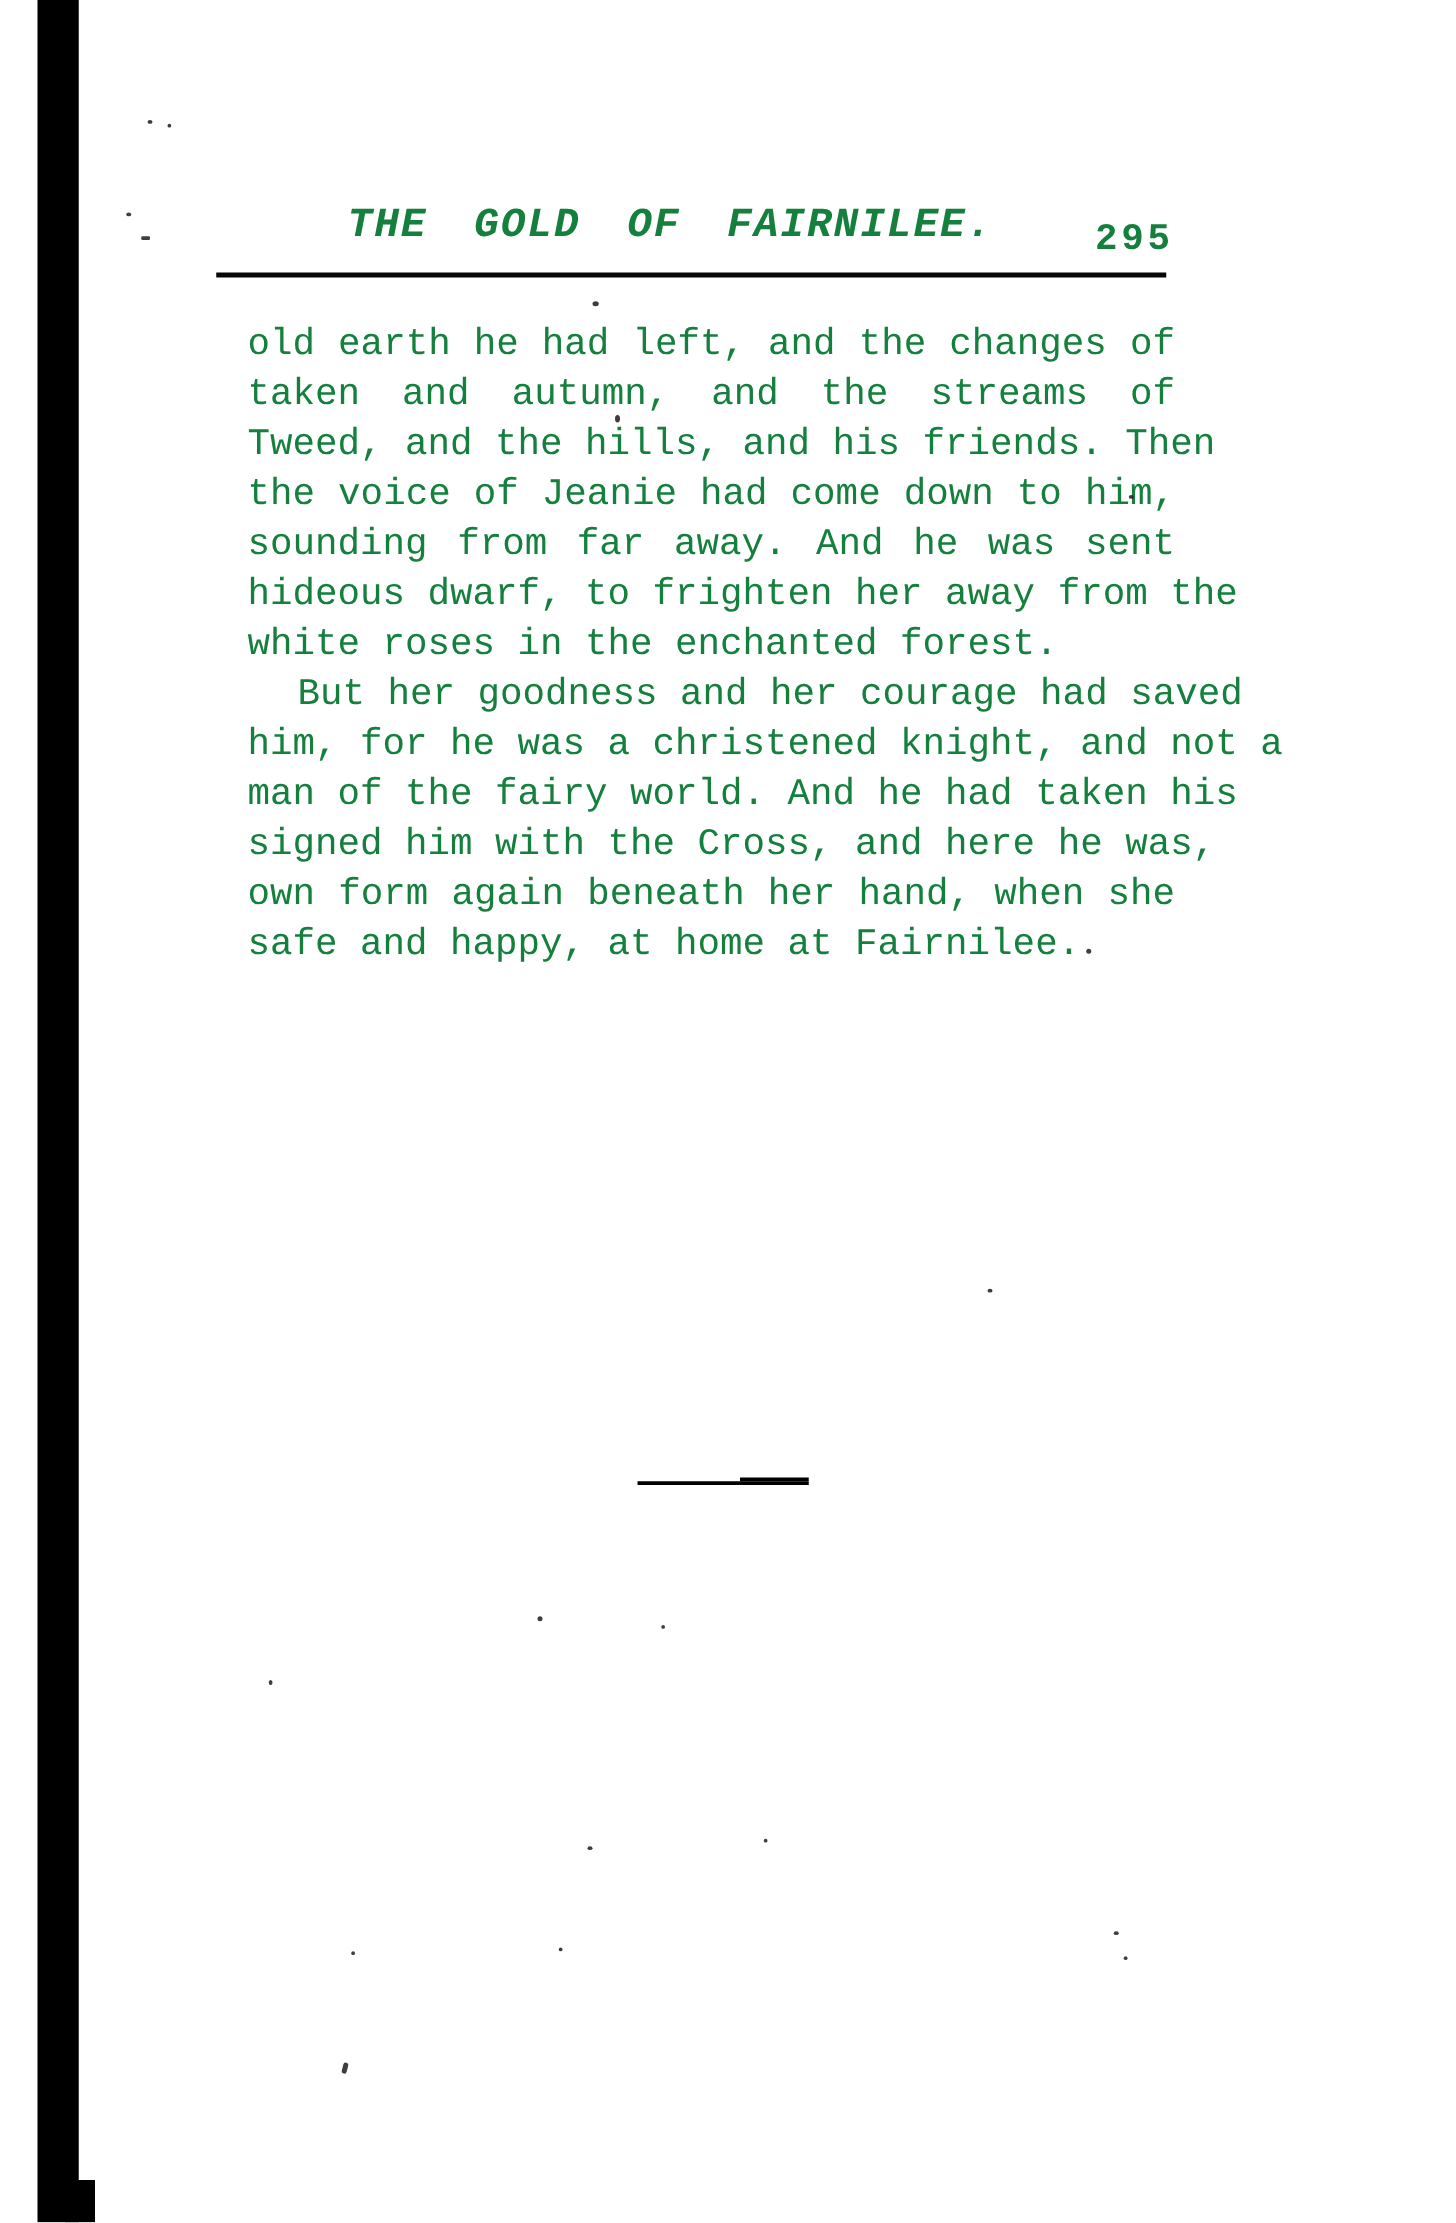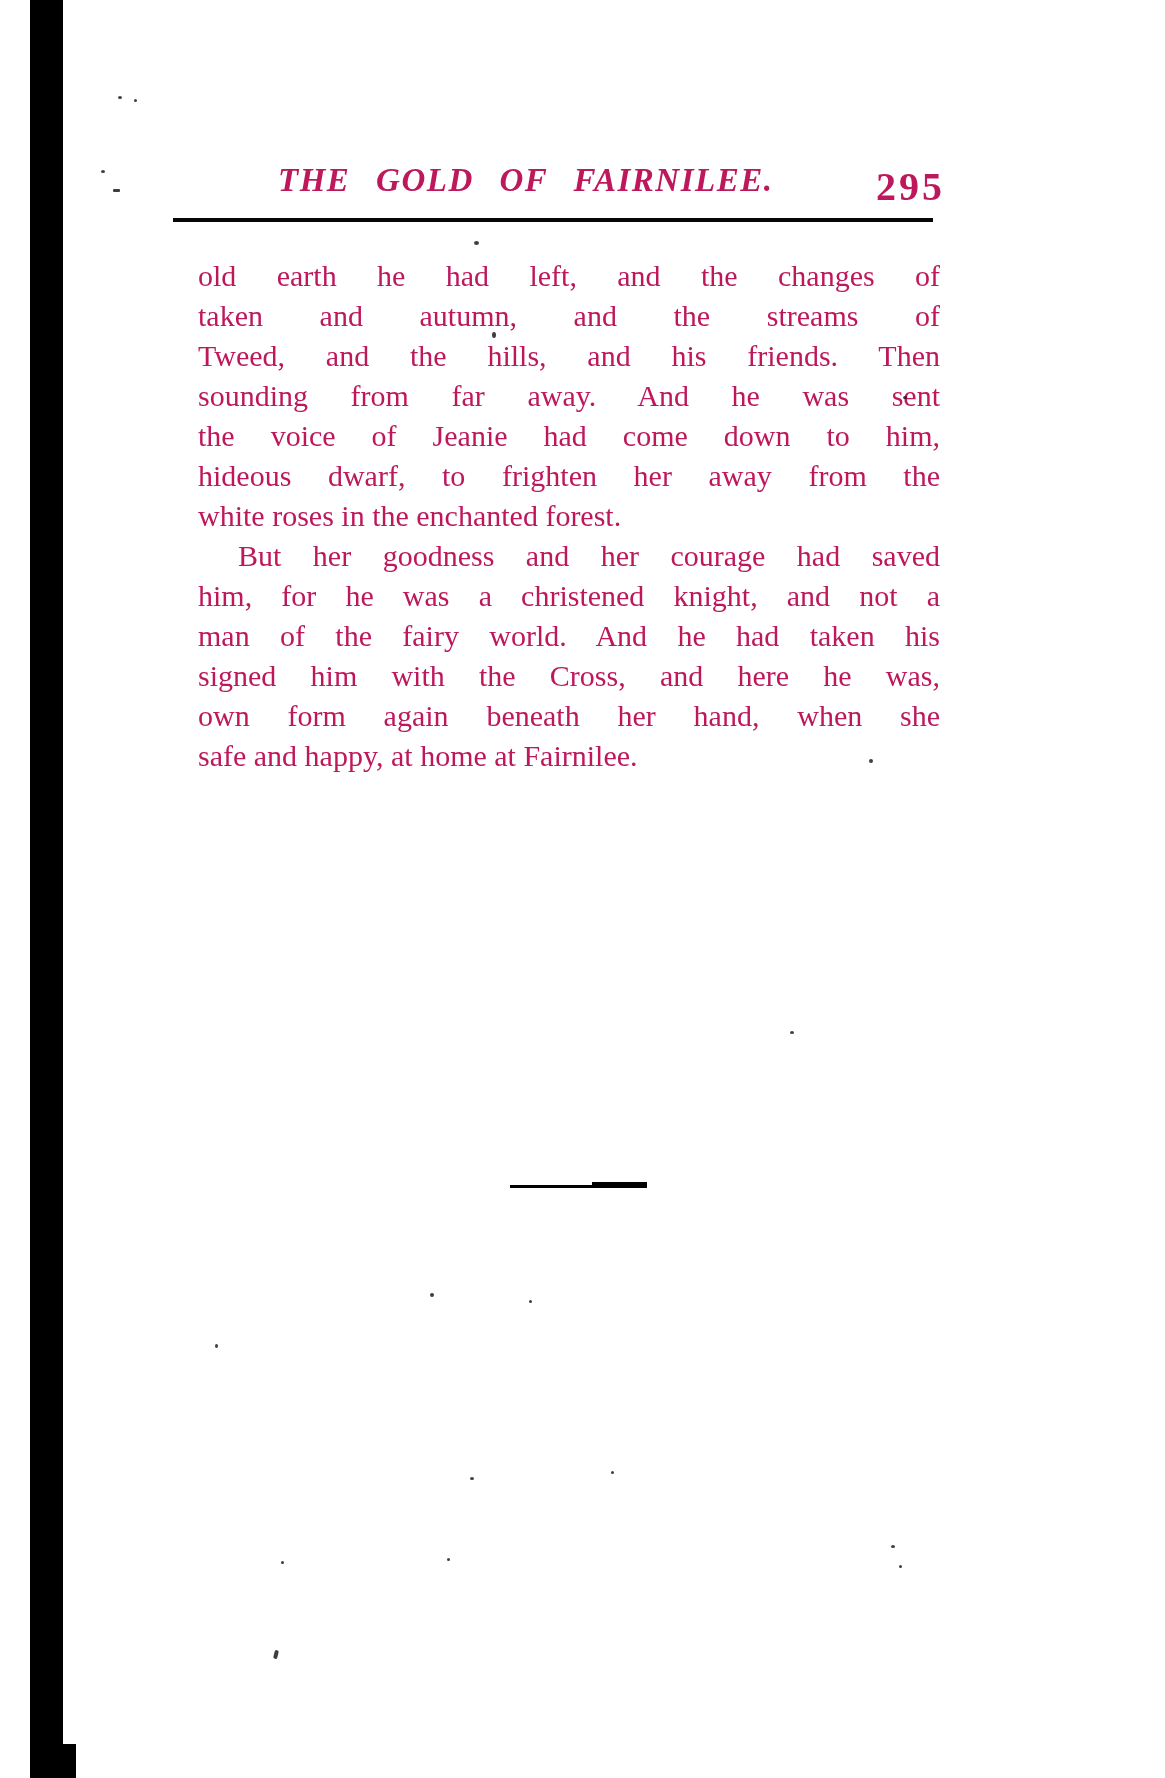--- a/index.html
+++ b/index.html
@@ -2,22 +2,22 @@
 <html><head>
 <meta charset="utf-8">
 <style>
   html, body { margin: 0; padding: 0; background: #ffffff; }
   .page {
     position: relative;
     width: 1165px;
     height: 1778px;
     background: #ffffff;
     overflow: hidden;
-    font-family: Liberation Serif, serif;
-    color: #be185d;
+    font-family: Liberation Mono, monospace;
+    color: #15803d;
   }
   
   .scan-bar {
     position: absolute;
     left: 30px; top: 0;
     width: 33px; height: 1778px;
     background: #000;
   }
   .scan-bar-foot {
     position: absolute;
@@ -31,22 +31,22 @@
     left: 278px; top: 162px;
     font-size: 33px;
     font-style: italic;
     font-weight: 600;
     letter-spacing: 1.5px;
     word-spacing: 16px;
     white-space: nowrap;
   }
   .page-number {
     position: absolute;
-    left: 876px; top: 163px;
-    font-size: 40px;
+    left: 876px; top: 175px;
+    font-size: 30px;
     letter-spacing: 3px;
     font-weight: 600;
   }
   .header-rule {
     position: absolute;
     left: 173px; top: 218px;
     width: 760px; height: 4px;
     background: #070707;
   }
   
@@ -100,22 +100,22 @@
   <div class="scan-bar-foot"></div>
 
   <div class="running-title">THE GOLD OF FAIRNILEE.</div>
   <div class="page-number">295</div>
   <div class="header-rule"></div>
 
   <div class="body-text">
     <div class="line">old earth he had left, and the changes of</div>
     <div class="line">taken and autumn, and the streams of</div>
     <div class="line">Tweed, and the hills, and his friends.  Then</div>
+    <div class="line">the voice of Jeanie had come down to him,</div>
     <div class="line">sounding from far away.  And he was sent</div>
-    <div class="line">the voice of Jeanie had come down to him,</div>
     <div class="line">hideous dwarf, to frighten her away from the</div>
     <div class="line end">white roses in the enchanted forest.</div>
     <div class="line indent">But her goodness and her courage had saved</div>
     <div class="line">him, for he was a christened knight, and not a</div>
     <div class="line">man of the fairy world.  And he had taken his</div>
     <div class="line">signed him with the Cross, and here he was,</div>
     <div class="line">own form again beneath her hand, when she</div>
     <div class="line end">safe and happy, at home at Fairnilee.</div>
   </div>
 

